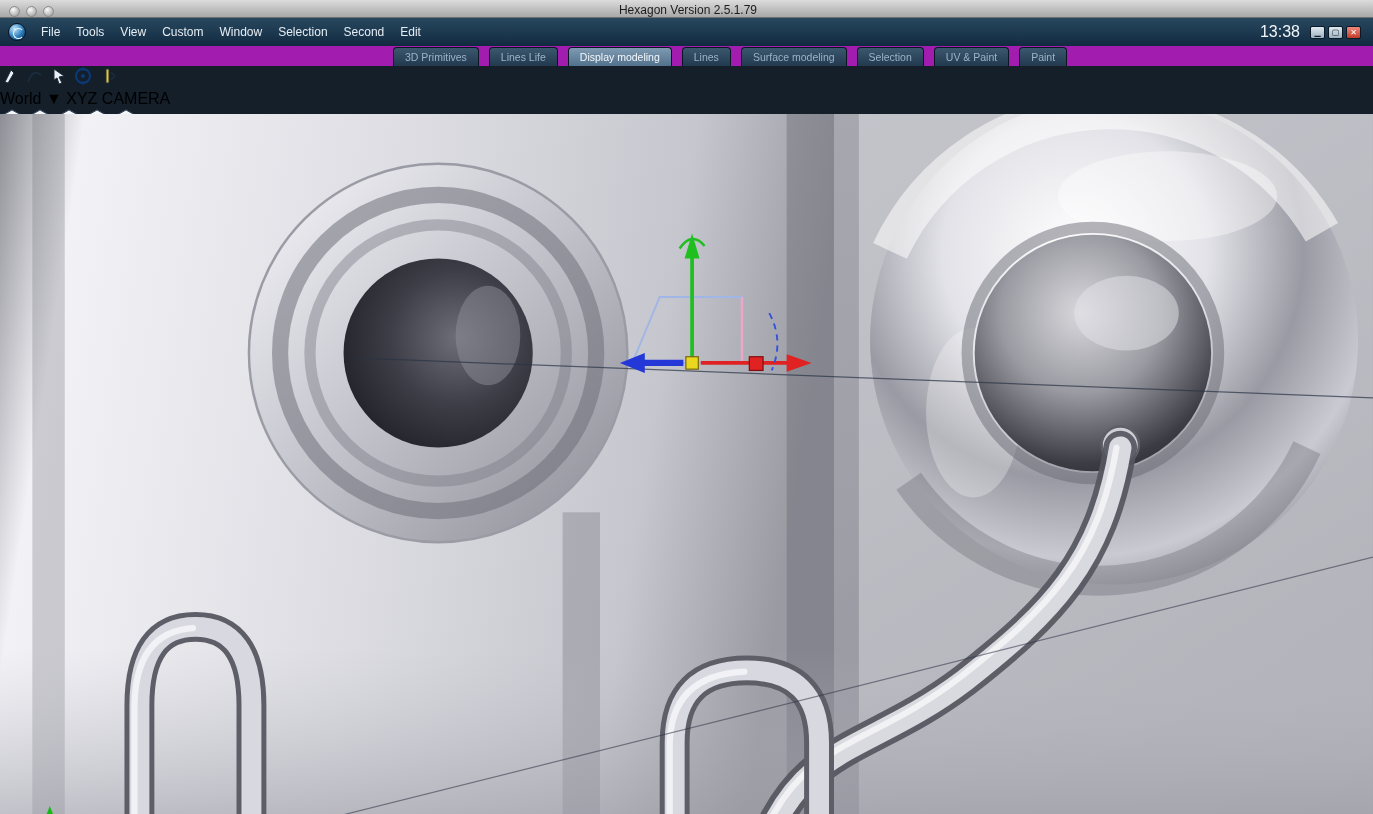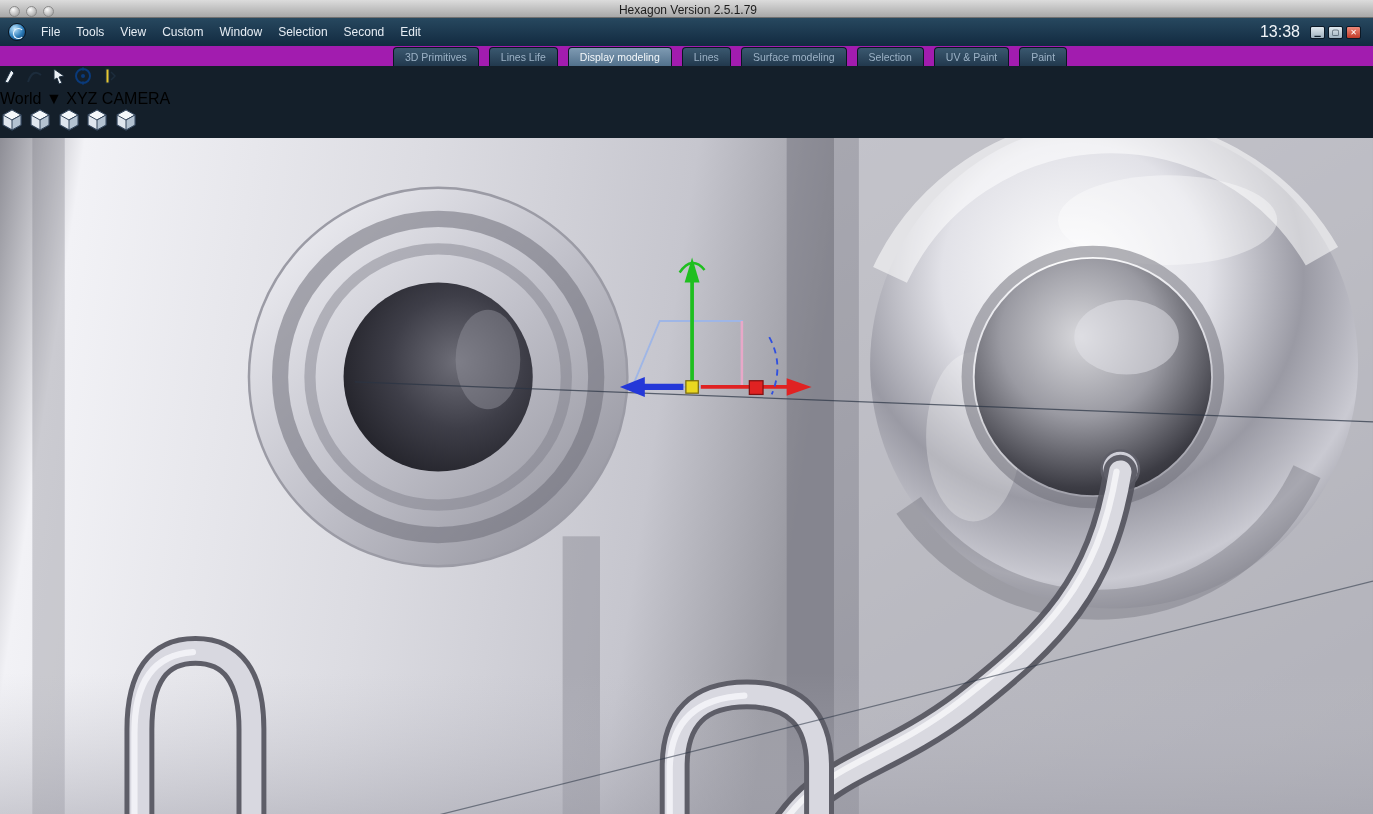--- a/index.html
+++ b/index.html
@@ -21,21 +21,21 @@
   .winbtns{display:flex;gap:3px;padding-right:4px}
   .winbtn{width:15px;height:13px;font-size:8px;line-height:12px;text-align:center;color:#10202e;background:linear-gradient(#dfe8ee,#9fb2c0);border:1px solid #0b1826;border-radius:2px}
   .winbtn.close{background:linear-gradient(#f08a7a,#c03a28);color:#fff}
 
   
   .tabrow{height:20px;background:#a21caf;display:flex;align-items:flex-end;gap:10px;padding-left:393px}
   .tab{font-size:10.5px;color:#9cb2c6;background:linear-gradient(#3a586f,#22394e);padding:3px 11px 3px;border-radius:4px 4px 0 0;border:1px solid #0a1622;border-bottom:none}
   .tab.active{background:linear-gradient(#7e9ab2,#52718c);color:#f4f8fb}
 
   
-  .toolbar{height:72px;background:linear-gradient(#aabfd0,#7promot} 
+  .toolbar{height:48px;background:linear-gradient(#aabfd0,#7promot} 
   .toolbar{height:54px;background:linear-gradient(#aec2d2,#7e97ad);border-top:1px solid #cfdde8;border-bottom:2px solid #3d5268;display:flex;align-items:center;padding:2px 6px;gap:14px}
   .tgroup{display:flex;flex-direction:column;gap:2px;padding:1px 4px;border-radius:4px;background:linear-gradient(#b9ccdb,#8aa2b6);box-shadow:0 0 0 1px #5d7档;box-shadow:0 0 0 1px #5d768c}
   .trow{display:flex;align-items:center;gap:3px}
   .selbtn{width:33px;height:28px;display:flex;align-items:center;justify-content:center;background:linear-gradient(#e3ebf1,#a9bbc9);border:1px solid #55708a;border-radius:4px}
   .selbtn.active{background:linear-gradient(#9ecaf4,#4f8cc9)}
   .worldsel{display:flex;align-items:center;height:14px}
   .worldsel .wval{width:62px;height:14px;background:#e9edf3;border:1px solid #3b4f63;font-size:9.5px;color:#16283a;padding:1px 3px}
   .worldsel .dd{width:12px;height:14px;background:linear-gradient(#4a6largo,#1e3448);background:linear-gradient(#4a6a88,#1e3448);color:#dfe9f2;font-size:7px;text-align:center;line-height:13px;border:1px solid #0d1b28}
   .xyzbtn{width:34px;height:14px;background:linear-gradient(#5f9ce0,#2a66b0);color:#fff;font-size:8.5px;font-weight:bold;text-align:center;line-height:13px;border:1px solid #123a66;border-radius:2px}
   .cambtn{width:48px;height:14px;background:linear-gradient(#2d3a46,#0d161f);color:#e8eef4;font-size:8px;font-weight:bold;text-align:center;line-height:13px;border:1px solid #020608;border-radius:2px}

